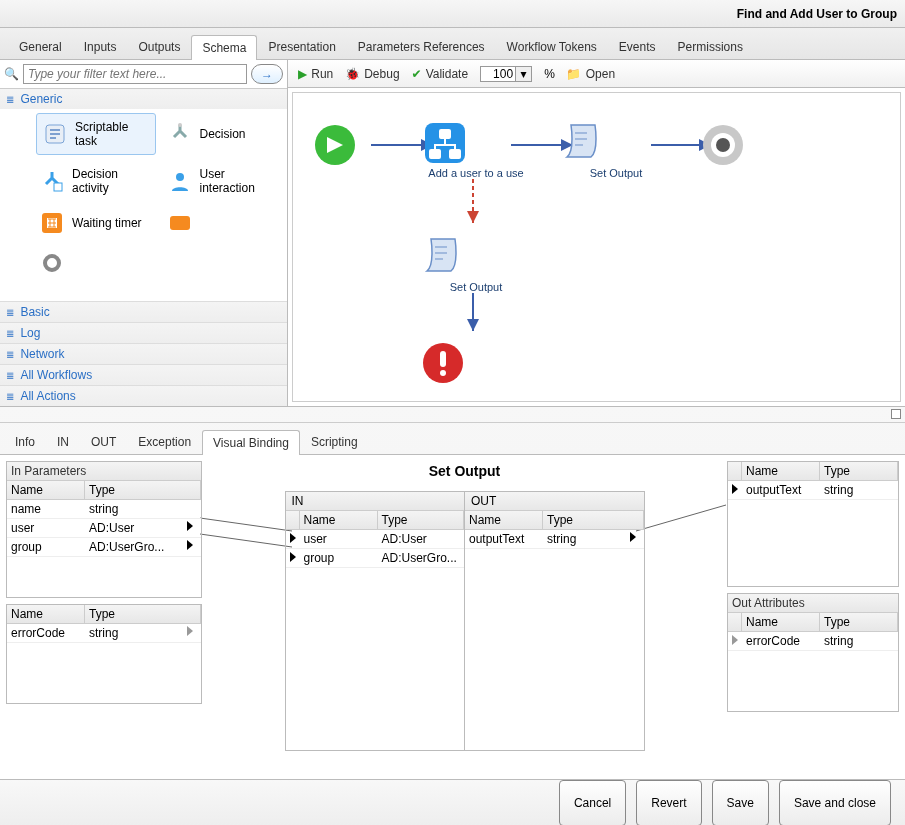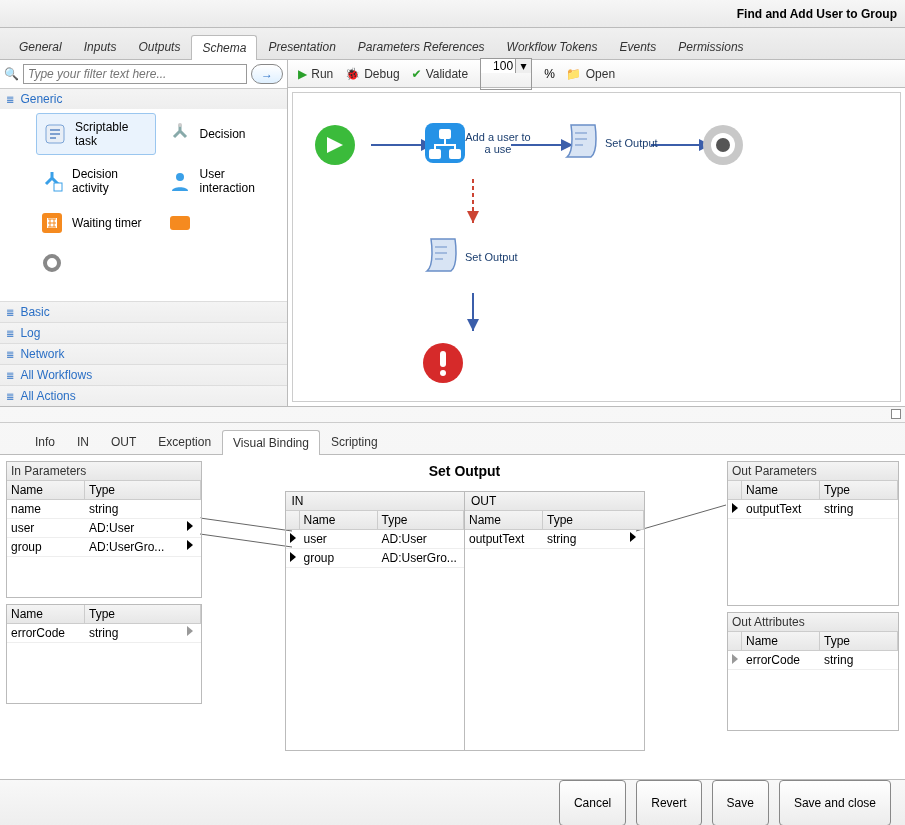--- a/index.html
+++ b/index.html
@@ -1,46 +1,46 @@
 <!DOCTYPE html>
 <html><head>
 <meta charset="utf-8">
 <style>
 * { box-sizing: border-box; margin: 0; padding: 0; font-family: Arial, Helvetica, sans-serif; font-size: 12px; }
 body { background: #fff; width: 905px; height: 825px; overflow: hidden; position: relative; }
 .titlebar { height: 28px; background: linear-gradient(#f6f6f6,#eaeaea); border-bottom: 1px solid #bbb; display:flex; align-items:center; justify-content:flex-end; padding: 0 8px; font-weight: bold; }
-.tabs-top { display:flex; gap:0; padding: 6px 8px 0 8px; border-bottom:1px solid #bbb; background: linear-gradient(#f0f0f0,#e6e6e6); font-style: italic; }
+.tabs-top { display:flex; gap:0; padding: 6px 8px 0 8px; border-bottom:1px solid #bbb; background: linear-gradient(#f0f0f0,#e6e6e6); }
 .tabs-top .tab { padding: 5px 10px; border:1px solid transparent; border-bottom:none; color:#333; cursor:pointer; }
 .tabs-top .tab.active { background:#fff; border-color:#bbb; border-radius:3px 3px 0 0; position:relative; top:1px; }
 .main-row { display:flex; height: 346px; }
 .palette { width: 288px; border-right:1px solid #bbb; display:flex; flex-direction:column; background:#fff; }
 .search-row { display:flex; align-items:center; gap:4px; padding:4px; }
 .search-icon { color:#888; }
 .search-input { flex:1; border:1px solid #999; height:20px; padding:1px 4px; font-style:italic; color:#000000; }
 .go-btn { width:32px; height:20px; border:1px solid #888; border-radius:10px; background:linear-gradient(#fff,#dff0ff); display:flex; align-items:center; justify-content:center; color:#2a6fc5; font-weight:bold; }
 .section { border-top:1px solid #ccc; background:linear-gradient(#f4f4f4,#eee); padding:3px 6px; color:#2a6fc5; display:flex; align-items:center; gap:6px; cursor:pointer; }
 .palette-body { flex:1; overflow:hidden;padding-left:32px; }
 .palette-grid { display:grid; grid-template-columns: 1fr 1fr; }
 .palette-item { display:flex; align-items:center; gap:8px; padding:8px; cursor:pointer; }
 .palette-item.selected { background:#eaf3fd; border:1px solid #9ac6ef; border-radius:3px; margin:4px; padding:6px; }
 .picon { width:24px; height:24px; display:inline-flex; align-items:center; justify-content:center; }
 .section-list .section { border-top:1px solid #ddd; }
 .canvas-wrap { flex:1; display:flex; flex-direction:column; }
 .toolbar { height:28px; border-bottom:1px solid #bbb; background:linear-gradient(#fff,#f0f0f0); display:flex; align-items:center; gap:12px; padding:0 10px; }
 .toolbar button { border:none; background:none; display:flex; align-items:center; gap:4px; color:#333; cursor:pointer; }
-.zoom-sel { border:1px solid #999; height:32px; display:flex; align-items:flex-start; }
+.zoom-sel { border:1px solid #999; height:16px; display:flex; align-items:flex-end; }
 .zoom-sel input { border:none; width:34px; text-align:right; padding:0 2px; }
 .zoom-sel .arrow { width:16px; background:#eee; border-left:1px solid #999; display:flex; align-items:center; justify-content:center; }
 .canvas { flex:1; position:relative; background:#fff; border:1px solid #ccc; margin:4px; overflow:hidden; }
-.node { position:absolute; display:flex; flex-direction:row; align-items:center; width:110px; }
+.node { position:absolute; display:flex; flex-direction:column; width:110px; }
 .node .nicon { width:44px; height:44px; }
 .node .nlabel { color:#1b3e6f; margin-top:4px; font-size:11px; text-align:center; }
 .bottom-panel { border-top:1px solid #bbb; background:linear-gradient(#f7f7f7,#efefef); height: 390px; display:flex; flex-direction:column; }
 .bp-head { display:flex; justify-content:flex-end; padding:2px 4px; border-bottom:1px solid #ccc; height:16px; }
-.inner-tabs { display:flex; gap:0; padding:6px 10px 0 24px; border-bottom:1px solid #bbb; }
+.inner-tabs { display:flex; gap:0; padding:6px 10px 0 4px; border-bottom:1px solid #bbb; }
 .inner-tabs .itab { padding:5px 10px; color:#333; border:1px solid transparent; border-bottom:none; cursor:pointer; }
 .inner-tabs .itab.active { background:#fff; border-color:#bbb; border-radius:3px 3px 0 0; position:relative; top:1px; }
 .vb-body { flex:1; display:flex; padding:6px; gap:0; position:relative; background:#fff; }
 .col { display:flex; flex-direction:column; gap:6px; }
 .col-left { width:196px; }
 .col-mid { flex:1; display:flex; flex-direction:column; align-items:center; }
 .col-right { width:172px; }
 .panel-box { border:1px solid #bbb; }
 .panel-box .ph { background:linear-gradient(#f4f4f4,#e7e7e7); border-bottom:1px solid #ccc; padding:2px 4px; color:#333; }
 .grid-head { display:flex; background:linear-gradient(#f4f4f4,#e7e7e7); border-bottom:1px solid #ccc; }
@@ -363,21 +363,20 @@
                 <span>string</span>
                 <span class="tri"></span>
               </div>
             </div>
         </div>
       </div>
     </div>
 
     <div class="col col-right" style="z-index:2">
       <div class="panel-box">
-        <div class="ph">Out Parameters</div>
         <div class="grid-head">
             <div style="width:14px"></div>
             <div class="colN">Name</div>
             <div class="colT">Type</div>
           </div>
         <div class="grid-row">
             <div style="width:14px"><span class="tri"></span></div>
             <div class="colN">outputText</div>
             <div class="colT">string</div>
           </div>

